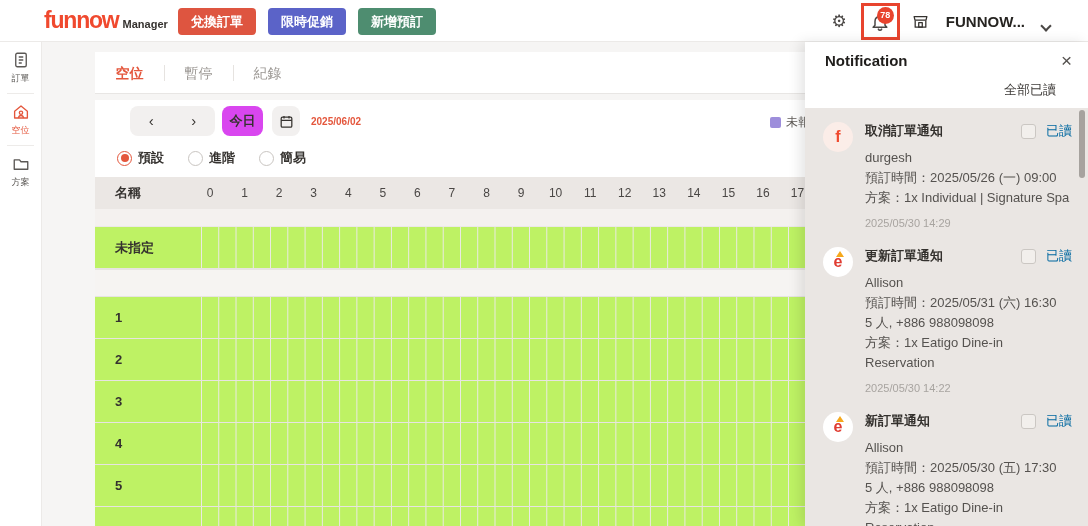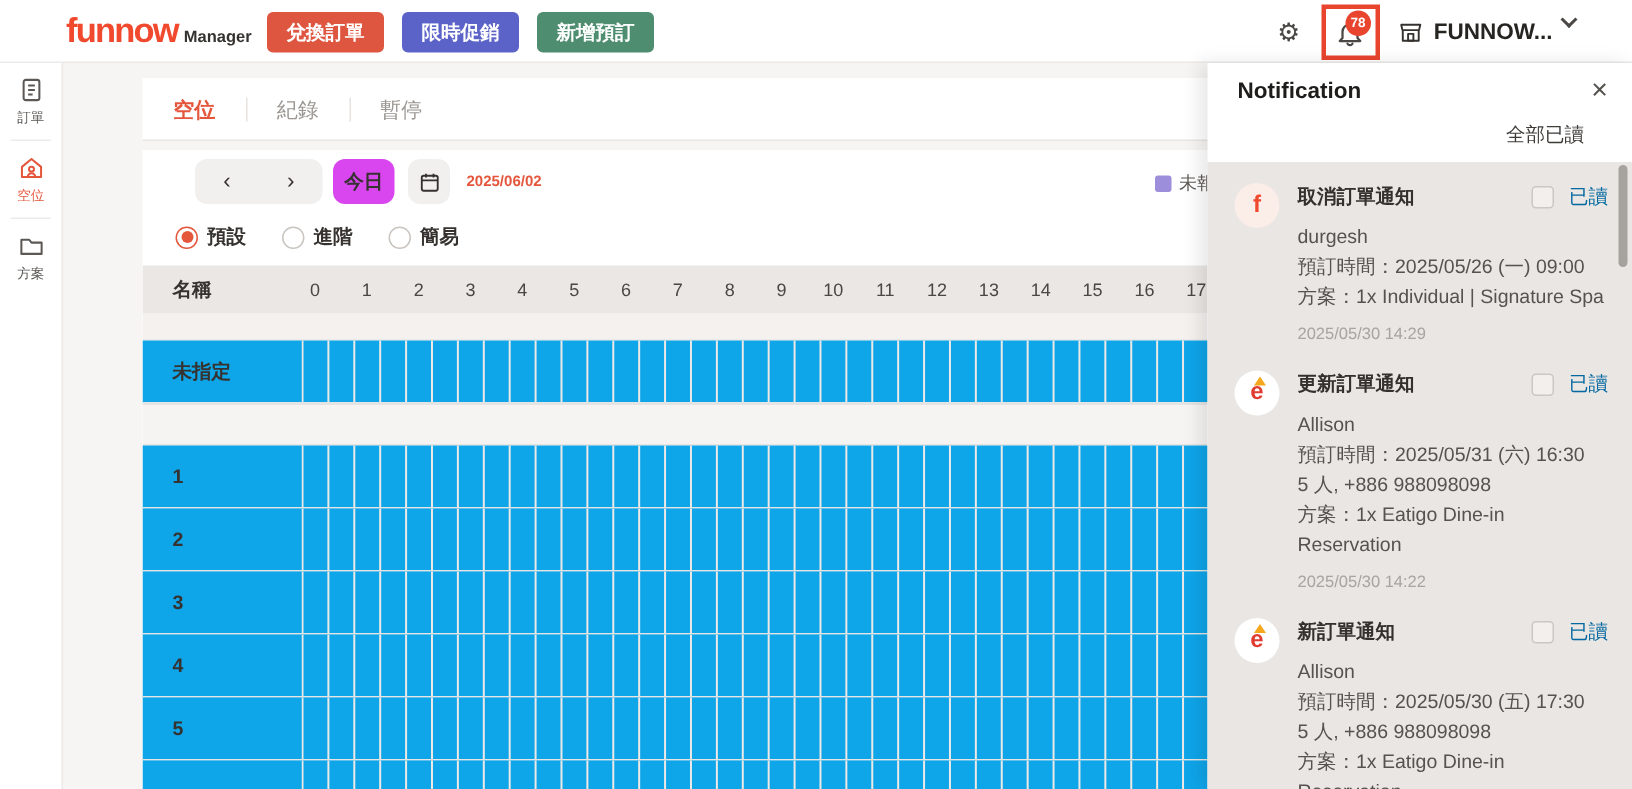--- a/index.html
+++ b/index.html
@@ -17,21 +17,21 @@
     font-size:13px; font-weight:700; line-height:27px; cursor:pointer; }
   .hbtn.red { background:var(--btn_red); }
   .hbtn.blue { background:var(--btn_blue); }
   .hbtn.green { background:var(--btn_green); }
   .appbar-right { position:absolute; right:38px; top:0; height:42px; display:flex; align-items:center; }
   .gear { font-size:17px; color:#4A4745; margin-right:14px; cursor:pointer; line-height:1; }
   .bell-annot { position:relative; width:39px; height:37px; border:3px solid var(--annotation_red);
     display:flex; align-items:center; justify-content:center; margin-right:12px; margin-top:1px; }
   .badge { position:absolute; top:1px; right:3px; min-width:17px; height:17px; border-radius:9px;
     background:var(--badge_red); color:#fff; font-size:9px; font-weight:700; text-align:center; line-height:17px; padding:0 2px; }
-  .store { display:flex; align-items:flex-start; gap:7px; cursor:pointer; }
+  .store { display:flex; align-items:flex-end; gap:17px; cursor:pointer; }
   .store-name { font-size:15px; font-weight:700; color:#262421; }
   .chev-down { width:8px; height:8px; border-right:2px solid #4A4745; border-bottom:2px solid #4A4745;
     transform:rotate(45deg); margin-top:-4px; }
 
   
   .sidebar { position:absolute; top:42px; left:0; width:42px; bottom:0; background:#fff;
     border-right:1px solid #ECEAE8; z-index:4; }
   .side-item { display:flex; flex-direction:column; align-items:center; padding:9px 0 8px; gap:3px;
     color:#5B5855; cursor:pointer; }
   .side-item .slabel { font-size:9px; }
@@ -67,21 +67,21 @@
   .radio.sel .rdot { border-color:var(--accent_red); }
   .radio.sel .rdot::after { content:""; position:absolute; inset:2.5px; border-radius:50%; background:var(--accent_red); }
 
   
   .sched { margin-top:9px; }
   .shead { height:32px; background:#EBE7E4; display:flex; position:relative; }
   .shead .nhead { width:106px; line-height:32px; padding-left:20px; font-size:13px; font-weight:700; color:#35322F; }
   .hour-scale { position:relative; flex:1; }
   .hour-label { position:absolute; top:0; width:18px; line-height:32px; text-align:center; font-size:12px; color:#4A4745; }
   .subrow { height:18px; background:#F4F1EF; border-bottom:1px solid #ECE9E6; }
-  .srow { display:flex; border-bottom:1px solid #E7E4E1; background:#0ea5e9; }
+  .srow { display:flex; border-bottom:1px solid #E7E4E1; background:#bef264; }
   .srow .rname { width:106px; padding-left:20px; font-size:13px; font-weight:600; color:#35322F;
     display:flex; align-items:center; gap:8px; }
   .srow.seat { height:42px; }
   .srow.group { height:28px; background:#F6F4F2; border-top:1px solid #E7E4E1; }
   .rgrid { flex:1; background-image:linear-gradient(to right,#ECE9E6 1px,transparent 1px);
     background-size:17.28px 100%; }
   .rgrid.nogrid { background:none; }
   .chev-up { width:7px; height:7px; border-left:1.5px solid #5B5855; border-top:1.5px solid #5B5855;
     transform:rotate(45deg); margin-top:3px; }
 
@@ -173,22 +173,22 @@
     <svg width="18" height="18" viewBox="0 0 24 24" fill="none" stroke="currentColor" stroke-width="1.8" stroke-linejoin="round">
       <path d="M3 6.5h7l2 2.5h9v10H3z"></path>
     </svg>
     <span class="slabel">方案</span>
   </div>
 </div>
 
 <div class="main">
   <div class="tabbar">
     <div class="tab active">空位</div>
+    <div class="tab">暫停</div>
     <div class="tab">紀錄</div>
-    <div class="tab">暫停</div>
   </div>
 
   <div class="card">
     <div class="toolbar">
       <div class="pnav">
         <span>‹</span>
         <span>›</span>
       </div>
       <button class="today">今日</button>
       <div class="calbtn">

